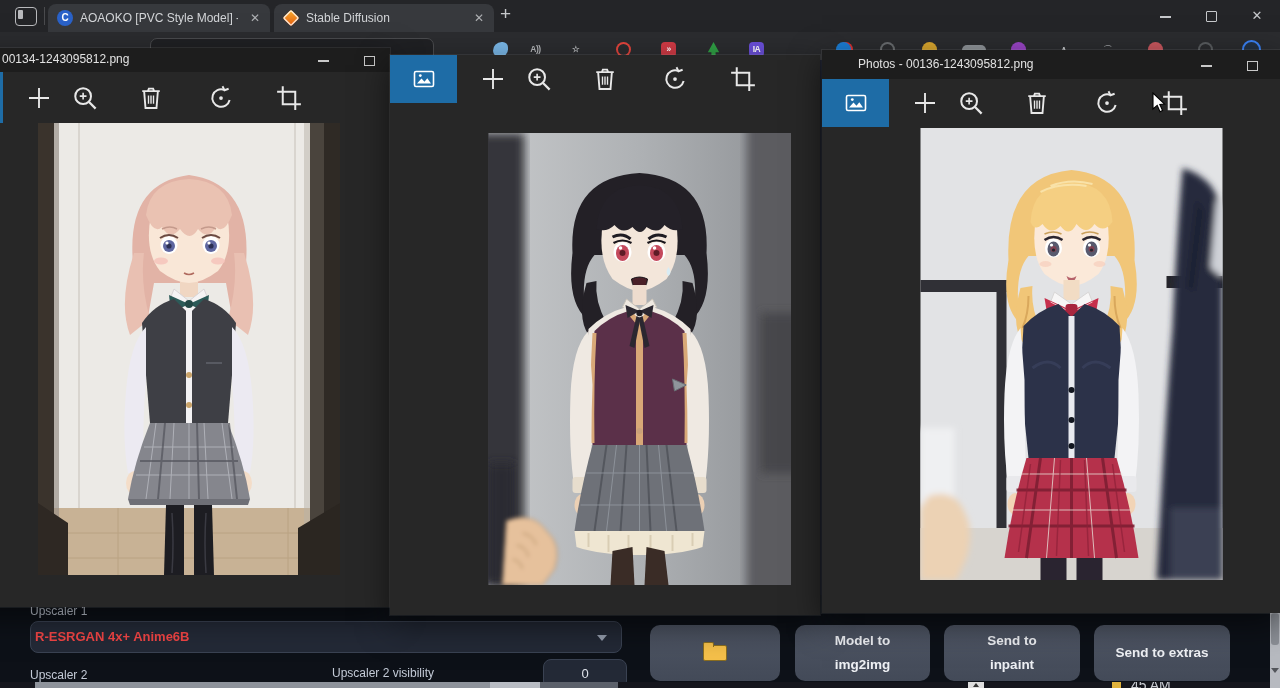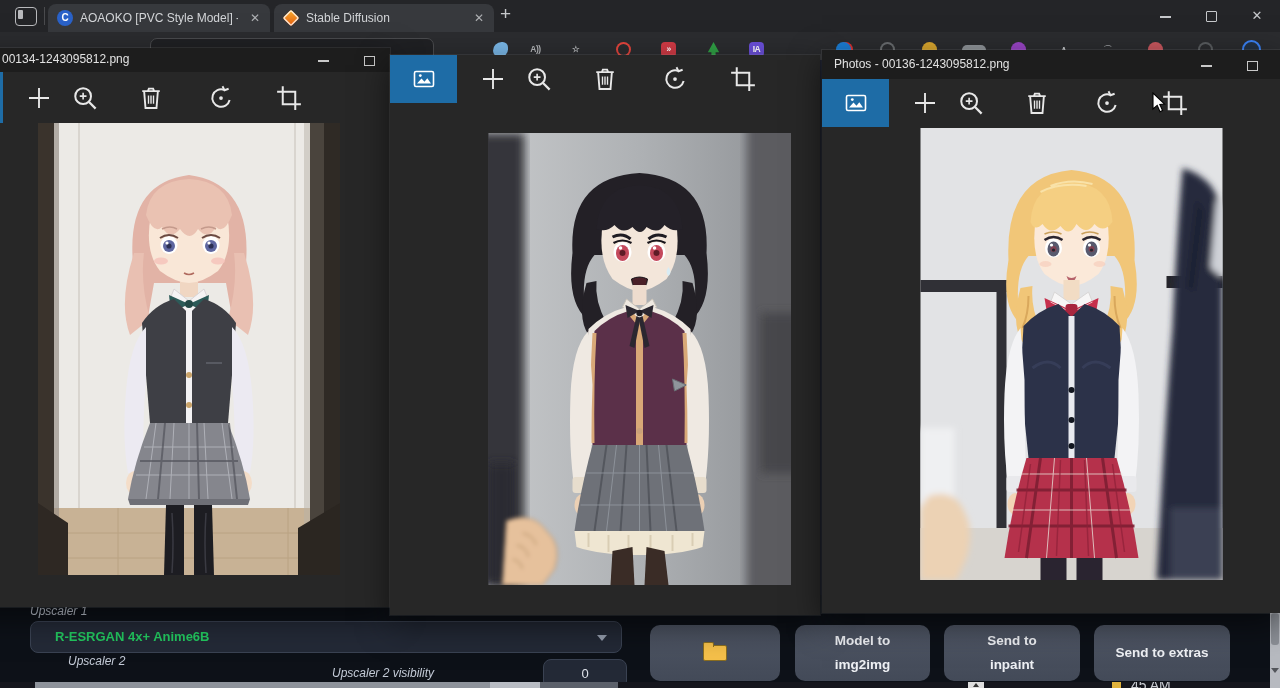--- a/index.html
+++ b/index.html
@@ -28,26 +28,26 @@
 #addrfrag{position:absolute;left:150px;top:6px;width:282px;height:24px;border:1px solid #4a4b4e;border-radius:7px;background:#202124;}
 .ext{position:absolute;top:10px;width:15px;height:15px;border-radius:50%;font-size:8.5px;font-weight:bold;line-height:15px;text-align:center;letter-spacing:-0.5px;color:#cfcfd2;}
 .ext.sq{border-radius:4px;}
 .ext.pill{width:24px;height:11px;border-radius:5px;top:13px;}
 .ext.blob{border-radius:62% 38% 55% 45%;}
 .ext.tree{border-radius:2px;clip-path:polygon(50% 0,88% 68%,64% 68%,64% 100%,36% 100%,36% 68%,12% 68%);}
 .ext.avatar{width:19px;height:19px;top:8px;}
 
 
 #gradio{position:absolute;left:0;top:595px;width:1280px;height:87px;background:#0d1118;z-index:1;color:#c8cfda;}
-.glabel{position:absolute;font-size:12px;color:#c3cad6;font-style:italic;}
+.glabel{position:absolute;font-size:12px;color:#c3cad6;}
 #lbl-up1{left:30px;top:9px;}
-#lbl-up2{left:30px;top:59px;margin-left:38px;}
+#lbl-up2{left:30px;top:73px;}
 #lbl-vis{left:332px;top:71px;}
 #dd1{position:absolute;left:30px;top:26px;width:592px;height:32px;background:#232936;border:1px solid #3a4252;border-radius:8px;box-sizing:border-box;}
-#dd1 .ddval{position:absolute;left:24px;top:7px;font-size:13px;font-weight:bold;color:#22c55e;}
+#dd1 .ddval{position:absolute;left:4px;top:7px;font-size:13px;font-weight:bold;color:#ef4444;}
 #dd1 .caret{position:absolute;right:14px;top:13px;width:0;height:0;border-left:5px solid transparent;border-right:5px solid transparent;border-top:6px solid #97a0b0;}
 #visnum{position:absolute;left:543px;top:64px;width:84px;height:30px;background:#232936;border:1px solid #3a4252;border-radius:8px;box-sizing:border-box;color:#dfe3ea;text-align:center;font-size:13px;line-height:28px;}
 .gbtn{position:absolute;top:30px;height:56px;background:linear-gradient(#4f5665,#434a58);border-radius:10px;color:#eef0f4;font-weight:bold;font-size:13.5px;display:flex;align-items:center;justify-content:center;text-align:center;box-sizing:border-box;line-height:1.75;}
 #b-folder{left:650px;width:130px;}
 #b-i2i{left:795px;width:135px;padding:0 16px;}
 #b-inp{left:944px;width:136px;padding:0 22px;}
 #b-ext{left:1094px;width:136px;padding:0 4px;}
 .folderico{position:relative;width:22px;height:14px;background:#f5c04a;border:1px solid #8a6d1f;border-radius:2px;}
 .folderico:before{content:"";position:absolute;top:-4px;left:-1px;width:9px;height:4px;background:#f5c04a;border:1px solid #8a6d1f;border-bottom:none;border-radius:2px 2px 0 0;}
 #vscroll{position:absolute;left:1270px;top:0;width:10px;height:87px;background:#b7bac0;}
@@ -68,21 +68,21 @@
 
 
 .pwin{position:absolute;background:#272727;box-shadow:0 10px 30px rgba(0,0,0,.55);outline:1px solid rgba(255,255,255,.07);overflow:hidden;}
 #pw1{left:-64px;top:48px;width:454px;height:559px;z-index:3;}
 #pw2{left:390px;top:55px;width:430px;height:560px;z-index:4;}
 #pw3{left:822px;top:50px;width:458px;height:563px;z-index:5;}
 .ptitle{position:relative;height:24px;background:#1d1d1d;color:#e2e2e2;font-size:12px;}
 #pw2 .ptitle{height:30px;}#pw3 .ptitle{height:29px;}
 .ptext{position:absolute;left:12px;top:5px;white-space:nowrap;}
 #pw1 .ptext{left:66px;top:4px;text-align:center;}
-#pw2 .ptext{top:8px;}#pw3 .ptext{top:7px;}
+#pw2 .ptext{top:8px;}#pw3 .ptext{top:7px;margin-left:24px;}
 .pmin{position:absolute;width:11px;height:1.5px;background:#c9c9c9;top:12px;left:382px;}
 .pmax{position:absolute;width:9px;height:8px;border:1.2px solid #c9c9c9;top:8px;left:428px;}
 #pw2 .pmin,#pw3 .pmin{left:379px;top:15px;}
 #pw2 .pmax,#pw3 .pmax{left:425px;top:11px;}
 .ptools{position:relative;height:51px;background:#272727;}
 #pw2 .ptools,#pw3 .ptools{height:48px;}
 .seeall{position:absolute;left:0;top:0;width:67px;height:100%;background:#1e6ca6;display:flex;align-items:center;justify-content:center;}
 .ticon{position:absolute;top:50%;transform:translateY(-50%);width:30px;height:30px;}
 .t-add{left:88px;}.t-zoom{left:134px;}.t-del{left:200px;}.t-rot{left:270px;}.t-crop{left:338px;}
 .ticon svg{width:30px;height:30px;}

